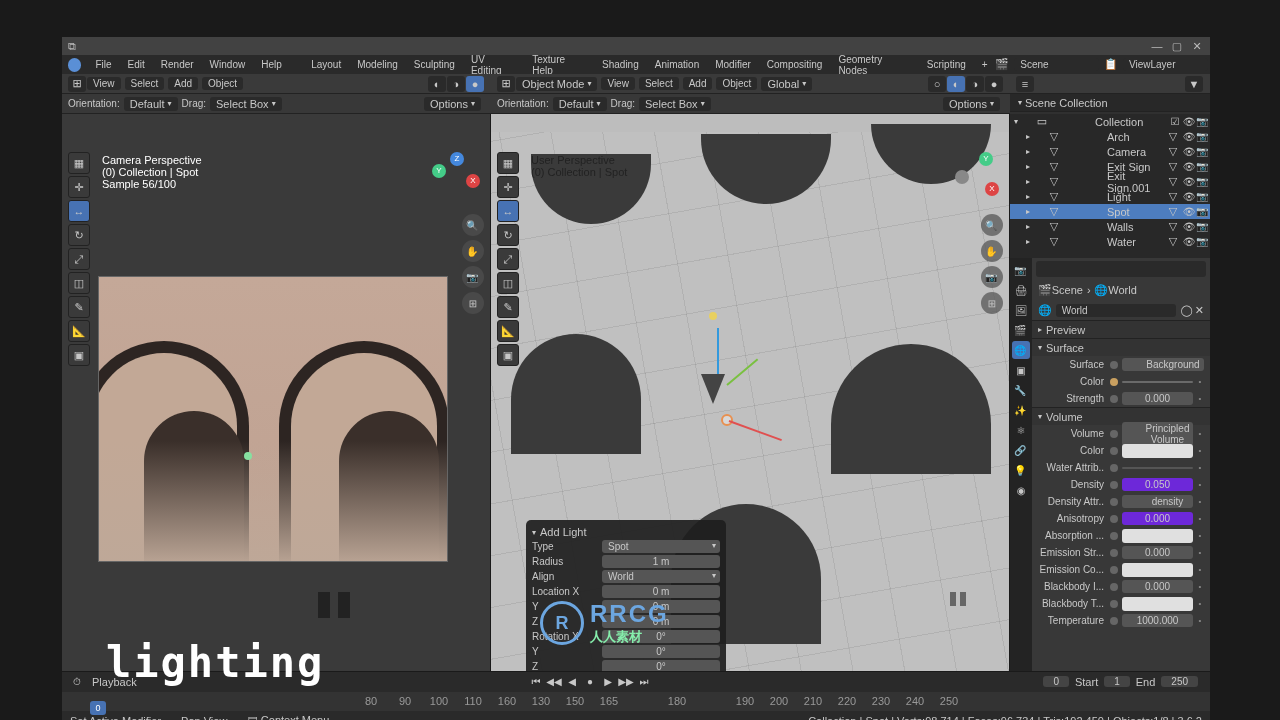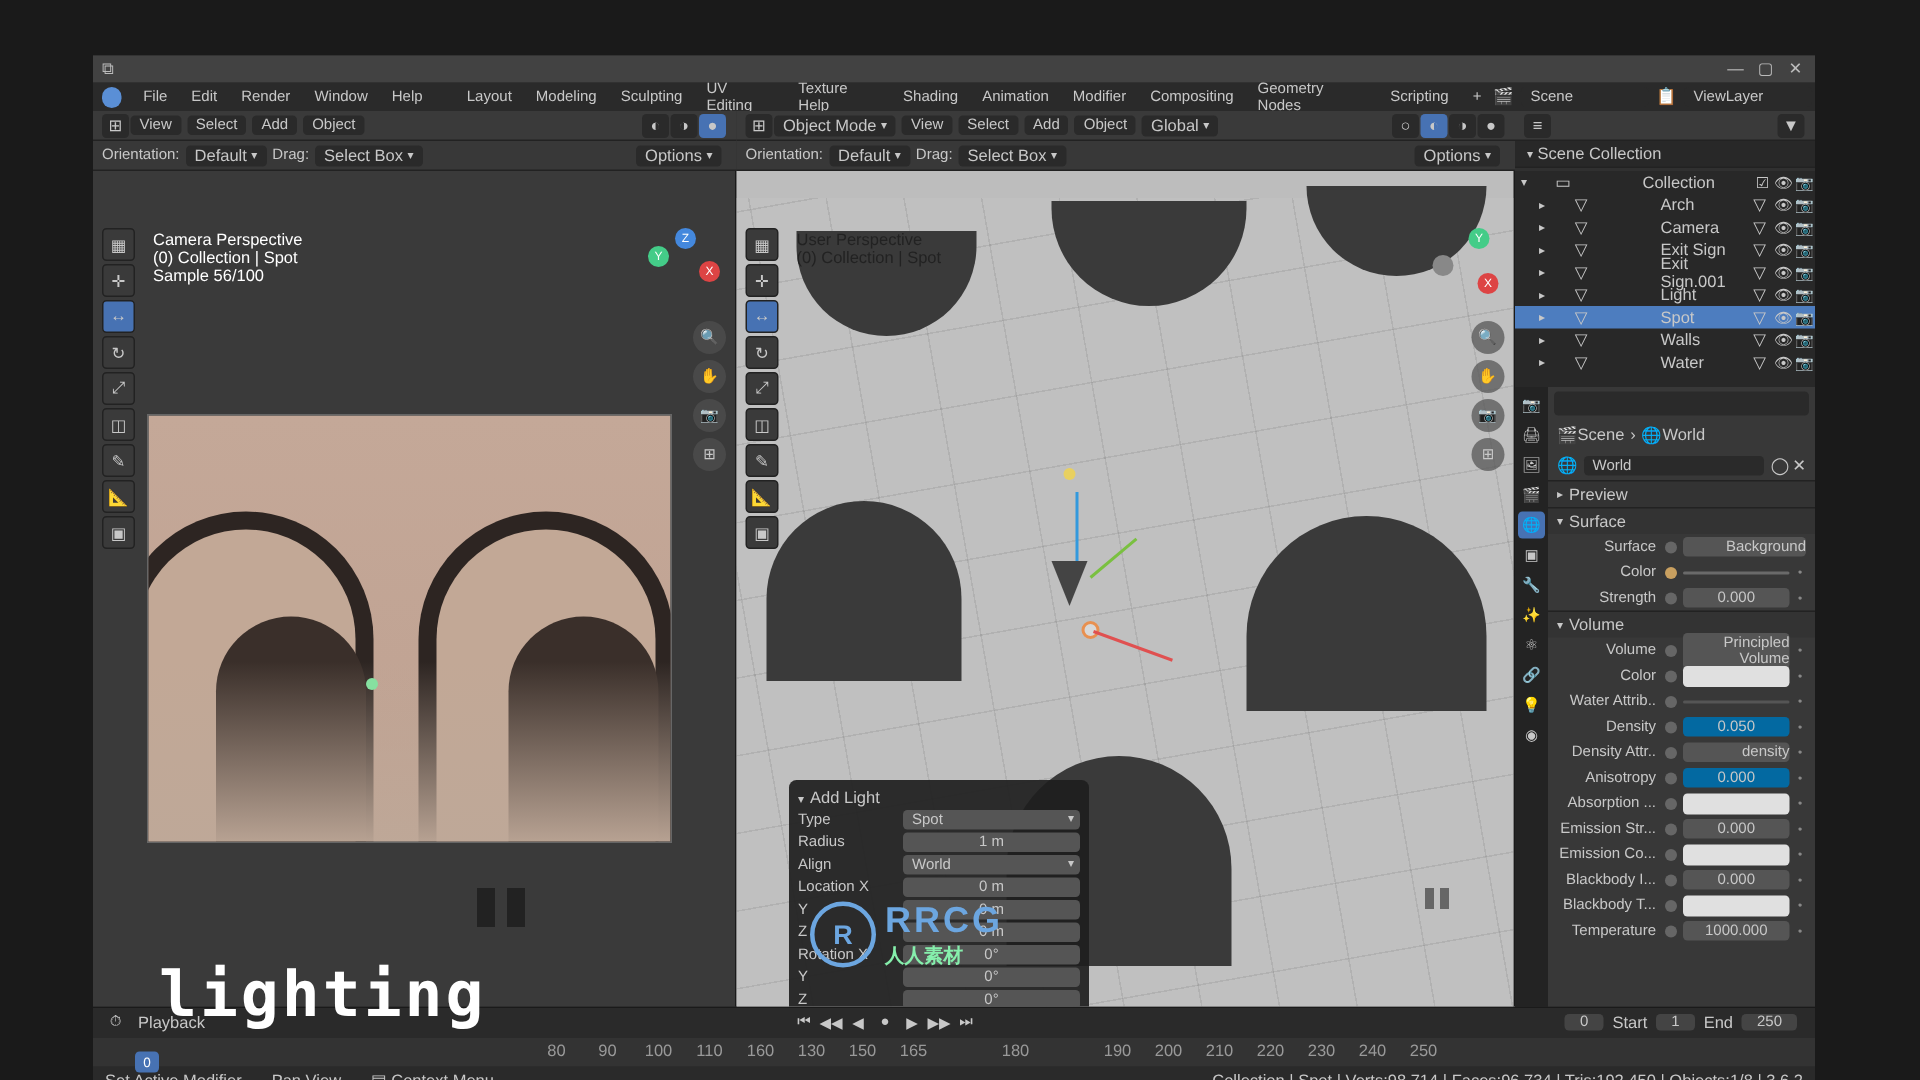--- a/index.html
+++ b/index.html
@@ -58,22 +58,22 @@
 .props-panel .search input { flex: 1; background: #2a2a2a; border: none; border-radius: 3px; height: 16px; color: #ccc; padding-left: 18px; font-size: 10px; }
 .bread { height: 20px; display: flex; align-items: center; padding: 0 6px; font-size: 10px; }
 .world-sel { height: 20px; display: flex; align-items: center; padding: 0 6px; }
 .world-sel .dd { flex: 1; background: #2a2a2a; border-radius: 3px; padding: 1px 6px; font-size: 10px; }
 .sect-head { height: 18px; display: flex; align-items: center; padding: 0 6px; font-size: 10px; background: #333; border-top: 1px solid #222; }
 .prop-row { display: flex; align-items: center; height: 17px; padding: 0 6px; }
 .prop-row .plab { width: 72px; text-align: right; padding-right: 6px; font-size: 10px; }
 .prop-row .pdot { width: 8px; height: 8px; border-radius: 4px; background: #666; margin-right: 4px; }
 .prop-row .pval { flex: 1; background: #555; border-radius: 3px; text-align: center; font-size: 10px; padding: 1px 0; }
 .prop-row .pval.col { background: linear-gradient(to right, #e0e0e0, #e0e0e0); height: 14px; }
-.prop-row .pval.txt { text-align: right; padding-left: 20px; }
-.prop-row .pval.hl { background: #0369a1; }
+.prop-row .pval.txt { text-align: center; padding-left: 20px; }
+.prop-row .pval.hl { background: #6d28d9; }
 .prop-row .pknob { width: 8px; text-align: center; font-size: 8px; margin-left: 3px; color: #888; }
 .timeline { height: 40px; background: #2a2a2a; border-top: 1px solid #1a1a1a; display: flex; flex-direction: column; }
 .timeline-top { height: 20px; display: flex; align-items: center; padding: 0 6px; }
 .timeline-top .tctrl { width: 18px; height: 16px; display: flex; align-items: center; justify-content: center; font-size: 10px; }
 .timeline-top .fnum { background: #444; border-radius: 3px; padding: 0 10px; font-size: 10px; margin: 0 6px; }
 .timeline-ruler { height: 20px; background: #333; display: flex; align-items: center; padding-left: 20px; font-size: 9px; color: #999; position: relative; }
 .timeline-ruler span { width: 34px; text-align: center; }
 .frame-marker { position: absolute; left: 28px; top: 9px; width: 16px; height: 14px; background: #4772b3; border-radius: 3px; text-align: center; line-height: 14px; font-size: 9px; color: #fff; }
 .statusbar { height: 19px; background: #2a2a2a; display: flex; align-items: center; padding: 0 8px; font-size: 10px; }
 .statusbar .sb { margin-right: 20px; }

